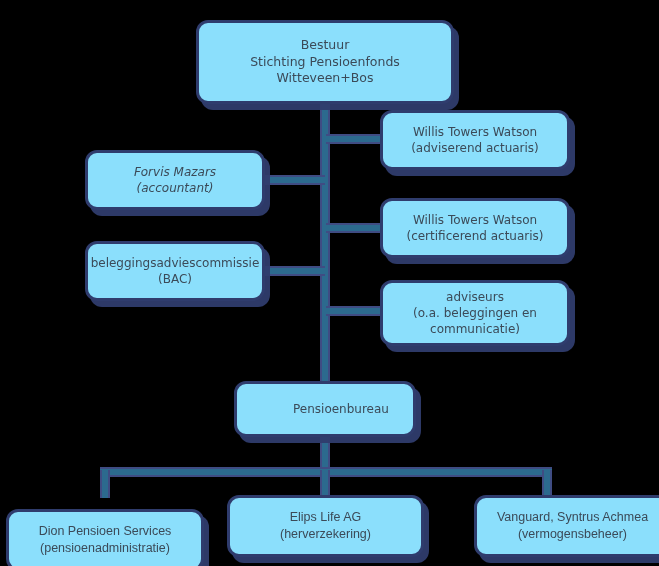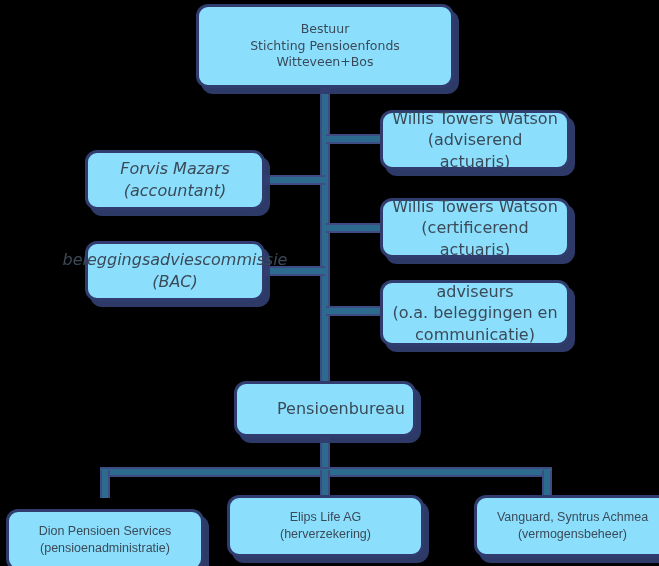--- a/index.html
+++ b/index.html
@@ -34,21 +34,21 @@
     box-sizing:border-box;
     background:#8bdffc;
     border:3px solid #2f3c6d;
     border-radius:12px;
     box-shadow:5px 6px 0 0 rgba(47,60,109,0.95);
     display:flex;
     align-items:center;
     justify-content:center;
     text-align:center;
     color:#3b4a58;
-    font-size:16px;
+    font-size:12px;
     line-height:1.35;
     padding:4px 8px;
     z-index:5;
   }
   .node .lbl{white-space:pre-line;}
   .node.alt{font-family:"Liberation Sans", sans-serif;font-size:12.5px;}
   .node.big{font-size:12.5px;}
 </style>
 </head>
 <body>
@@ -68,21 +68,21 @@
   <div class="conn h" style="left:265px;top:266px;width:60px;height:10px;"></div>
 
   <div class="conn h" style="left:100px;top:467px;width:452px;height:10px;"></div>
 
   <div class="conn v" style="left:100px;top:470px;width:10px;height:28px;"></div>
 
   <div class="conn v" style="left:320px;top:470px;width:10px;height:28px;"></div>
 
   <div class="conn v" style="left:542px;top:470px;width:10px;height:28px;"></div>
 
-  <div class="node big" style="left:196px;top:4px;width:258px;height:84px;">
+  <div class="node big" style="left:196px;top:20px;width:258px;height:84px;">
     <span class="lbl">Bestuur
 Stichting Pensioenfonds Witteveen+Bos</span>
   </div>
 
   <div class="node" style="left:380px;top:110px;width:190px;height:60px;">
     <span class="lbl">Willis Towers Watson
 (adviserend actuaris)</span>
   </div>
 
   <div class="node" style="left:380px;top:198px;width:190px;height:60px;">
@@ -94,21 +94,21 @@
     <span class="lbl">adviseurs
 (o.a. beleggingen en
 communicatie)</span>
   </div>
 
   <div class="node" style="left:85px;top:150px;width:180px;height:60px;font-style:italic;">
     <span class="lbl">Forvis Mazars
 (accountant)</span>
   </div>
 
-  <div class="node" style="left:85px;top:241px;width:180px;height:60px;font-style:italic;">
+  <div class="node" style="left:85px;top:241px;width:180px;height:60px;">
     <span class="lbl">beleggingsadviescommissie
 (BAC)</span>
   </div>
 
   <div class="node" style="left:234px;top:381px;width:182px;height:56px;padding-left:40px;">
     <span class="lbl">Pensioenbureau</span>
   </div>
 
   <div class="node alt" style="left:6px;top:509px;width:198px;height:62px;">
     <span class="lbl">Dion Pensioen Services

